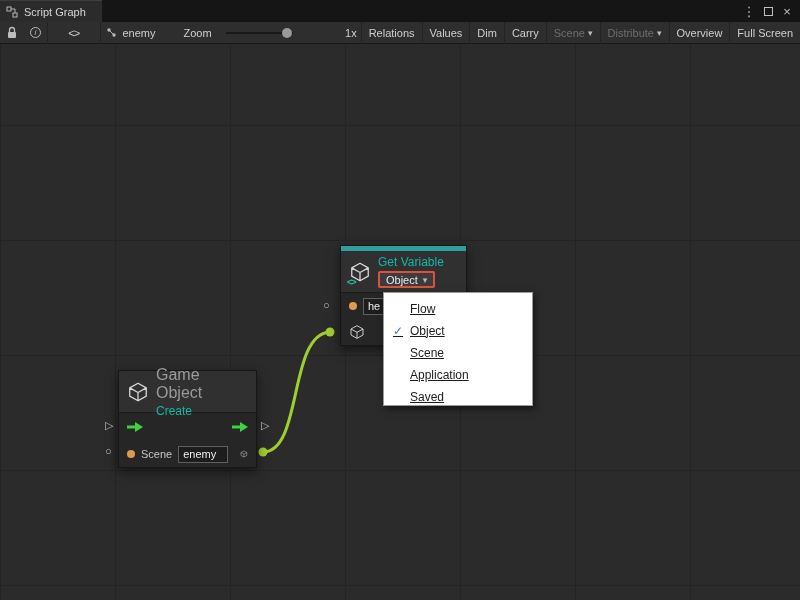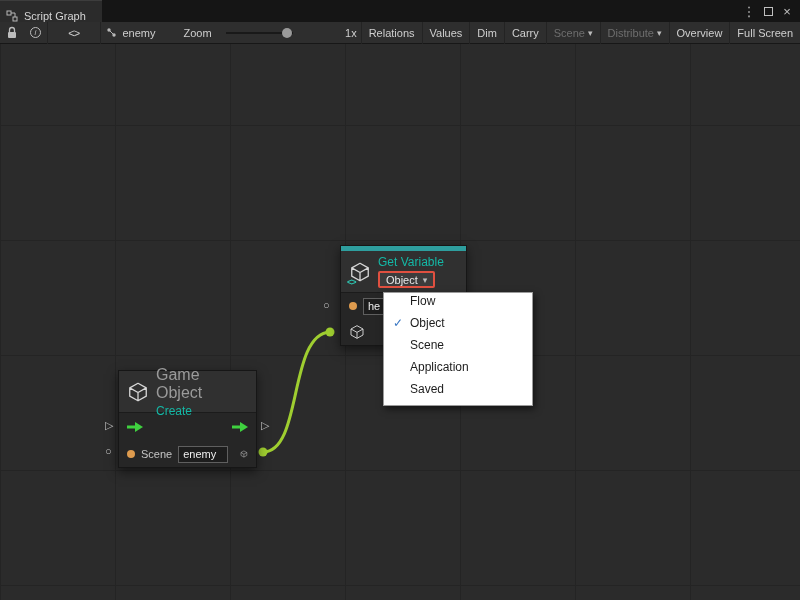--- a/index.html
+++ b/index.html
@@ -3,21 +3,21 @@
 <meta charset="utf-8">
 <style>
   * { margin:0; padding:0; box-sizing:border-box; }
   html,body { width:800px; height:600px; overflow:hidden; background:#2b2b2b;
     font-family:"Liberation Sans", sans-serif; }
   .app { position:absolute; left:0; top:0; width:800px; height:600px; }
 
   
   .titlebar { position:absolute; left:0; top:0; width:800px; height:22px;
     background:#151515; display:flex; align-items:stretch; color:#c9c9c9; font-size:11px; }
-  .tab { display:flex; align-items:flex-end; gap:6px; padding:0 16px 0 6px;
+  .tab { display:flex; align-items:center; gap:6px; padding:0 16px 0 6px;
     background:#2b2b2b; border-top:1px solid #3d3d3d; }
   .tab-label { color:#d6d6d6; }
   .titlebar-right { margin-left:auto; display:flex; align-items:center; gap:3px; padding-right:5px; }
   .tb-icon-btn { width:16px; height:16px; display:flex; align-items:center; justify-content:center;
     color:#c0c0c0; font-size:13px; cursor:pointer; }
   .maxbox { width:9px; height:9px; border:1px solid #c0c0c0; }
 
   
   .toolbar { position:absolute; left:0; top:22px; width:800px; height:22px;
     background:#2e2e2e; border-bottom:1px solid #171717; display:flex; align-items:center;
@@ -66,21 +66,21 @@
   .port-label { font-size:11px; color:#c4c4c4; }
   .spacer { flex:1; }
 
   
   .oport { position:absolute; color:#c2c2c2; font-size:11px; line-height:11px; cursor:pointer; }
 
   
   .menu { position:absolute; left:383px; top:292px; width:150px; background:#ffffff;
     border:1px solid #9b9b9b; box-shadow:2px 3px 7px rgba(0,0,0,.55);
     font-size:12px; color:#1c1c1c; padding:1px 0; }
-  .menu-item { display:flex; height:22px; padding:0 8px 0 6px; gap:4px; cursor:pointer; }
+  .menu-item { display:flex; align-items:center; height:22px; padding:7px 8px 0 6px; gap:4px; cursor:pointer;text-decoration:underline; }
   .check { width:16px; text-align:center; color:#3b78c3; font-size:12px; flex:0 0 auto; }
   .menu-label { flex:1; }
 </style>
 </head>
 <body>
 
 <div class="app">
 
   <div class="titlebar">
     <div class="tab">

